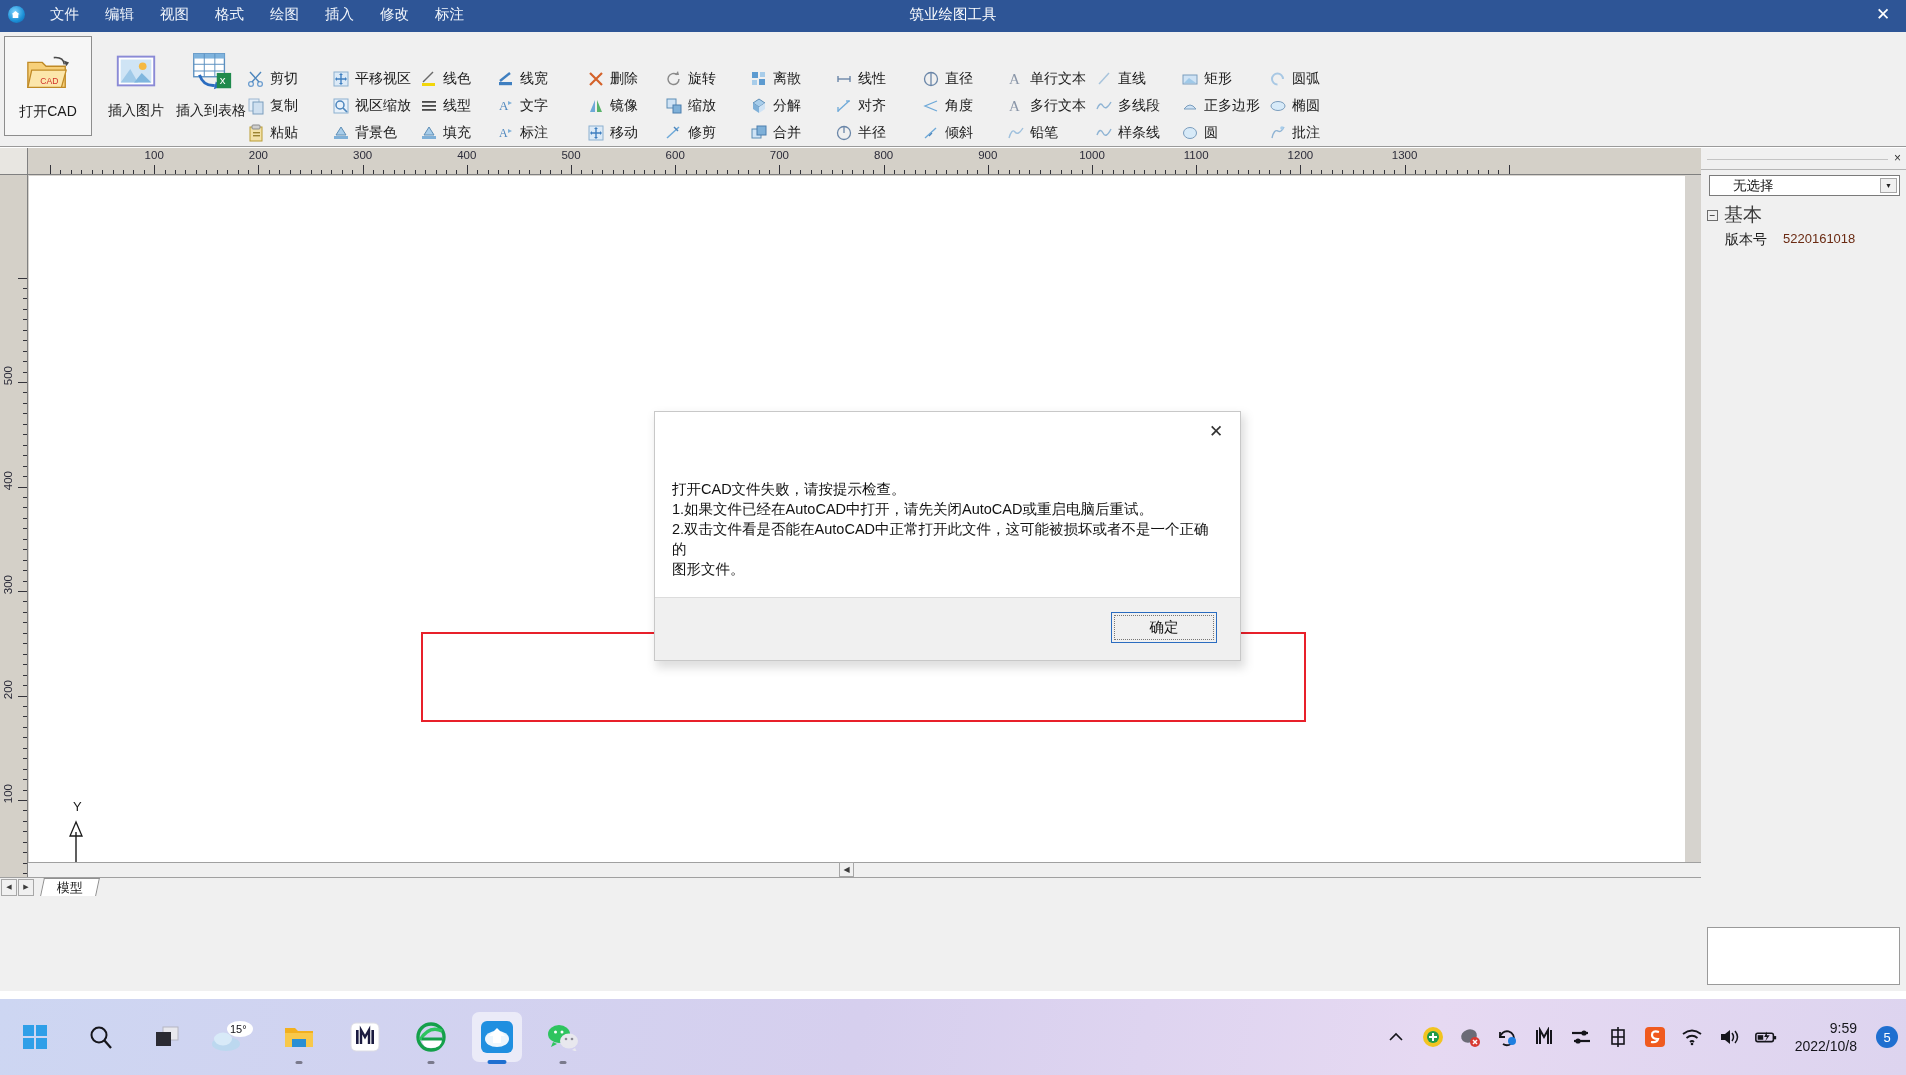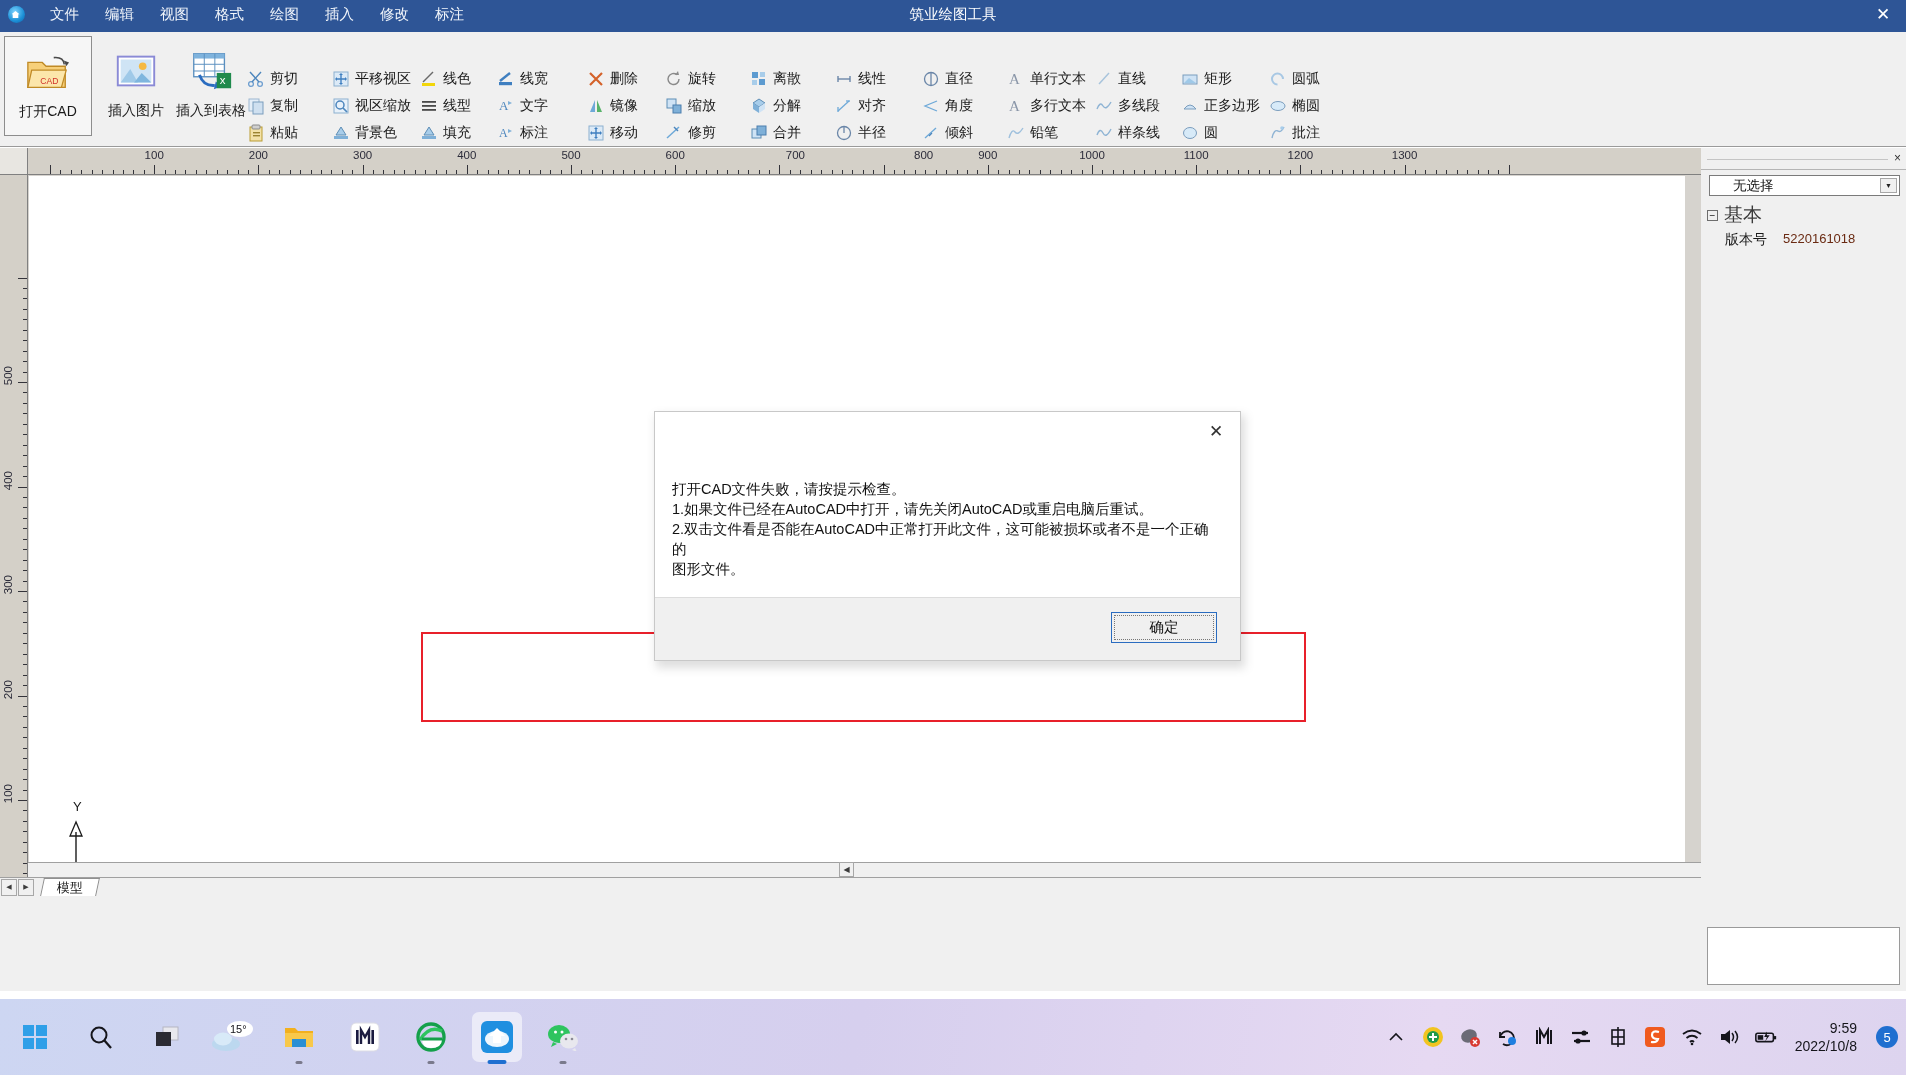--- a/index.html
+++ b/index.html
@@ -873,22 +873,22 @@
           <div class="rh-tick" style="left: 1449.54px; height: 4px;"></div>
           <div class="rh-tick" style="left: 1459.96px; height: 4px;"></div>
           <div class="rh-tick" style="left: 1470.38px; height: 4px;"></div>
           <div class="rh-tick" style="left: 1480.8px; height: 9px;"></div>
           <div class="rh-lbl" style="left: 126.2px;">100</div>
           <div class="rh-lbl" style="left: 230.4px;">200</div>
           <div class="rh-lbl" style="left: 334.6px;">300</div>
           <div class="rh-lbl" style="left: 438.8px;">400</div>
           <div class="rh-lbl" style="left: 543px;">500</div>
           <div class="rh-lbl" style="left: 647.2px;">600</div>
-          <div class="rh-lbl" style="left: 751.4px; margin-left: 16px;">700</div>
-          <div class="rh-lbl" style="left: 855.6px; margin-left: 40px;">800</div>
+          <div class="rh-lbl" style="left: 751.4px;">700</div>
+          <div class="rh-lbl" style="left: 855.6px;">800</div>
           <div class="rh-lbl" style="left: 959.8px;">900</div>
           <div class="rh-lbl" style="left: 1064px;">1000</div>
           <div class="rh-lbl" style="left: 1168.2px;">1100</div>
           <div class="rh-lbl" style="left: 1272.4px;">1200</div>
           <div class="rh-lbl" style="left: 1376.6px;">1300</div>
         </div>
       <div class="ruler-v" id="ruler-v">
           <div class="rv-tick" style="top: 719.05px; width: 4px;"></div>
           <div class="rv-tick" style="top: 708.6px; width: 4px;"></div>
           <div class="rv-tick" style="top: 698.15px; width: 4px;"></div>

